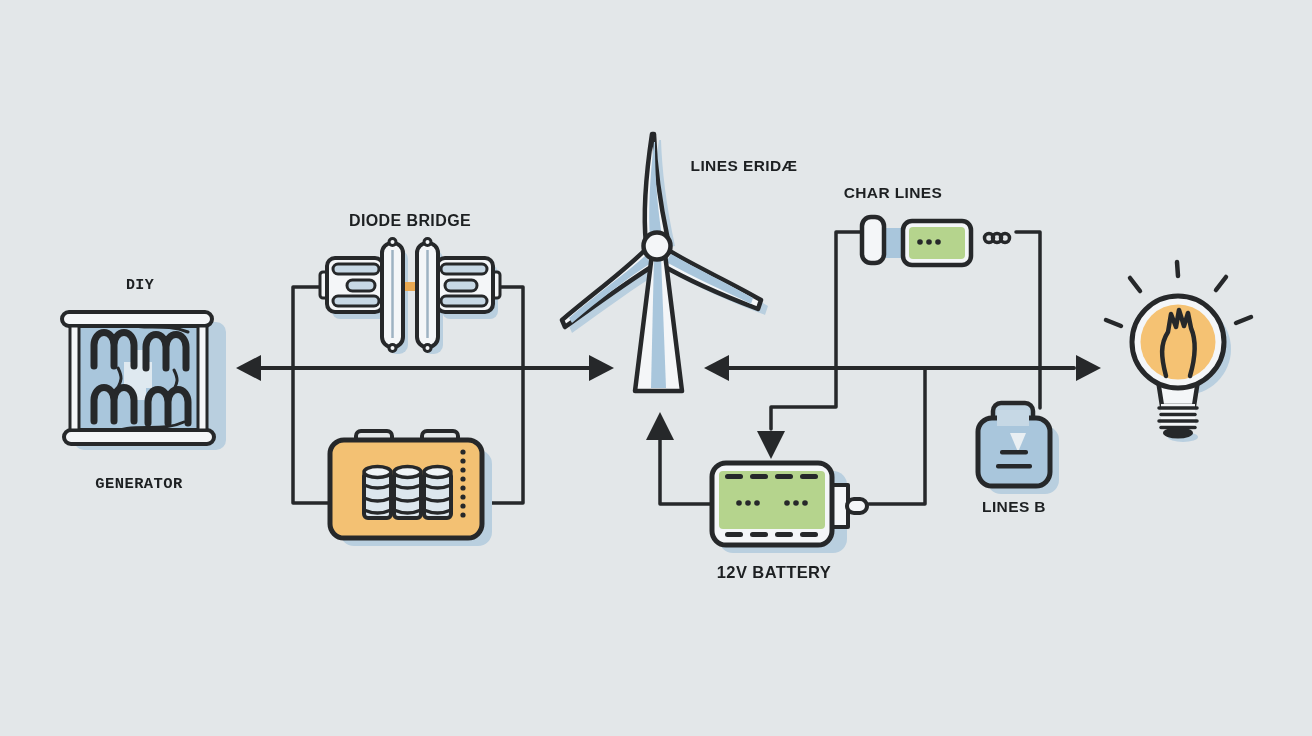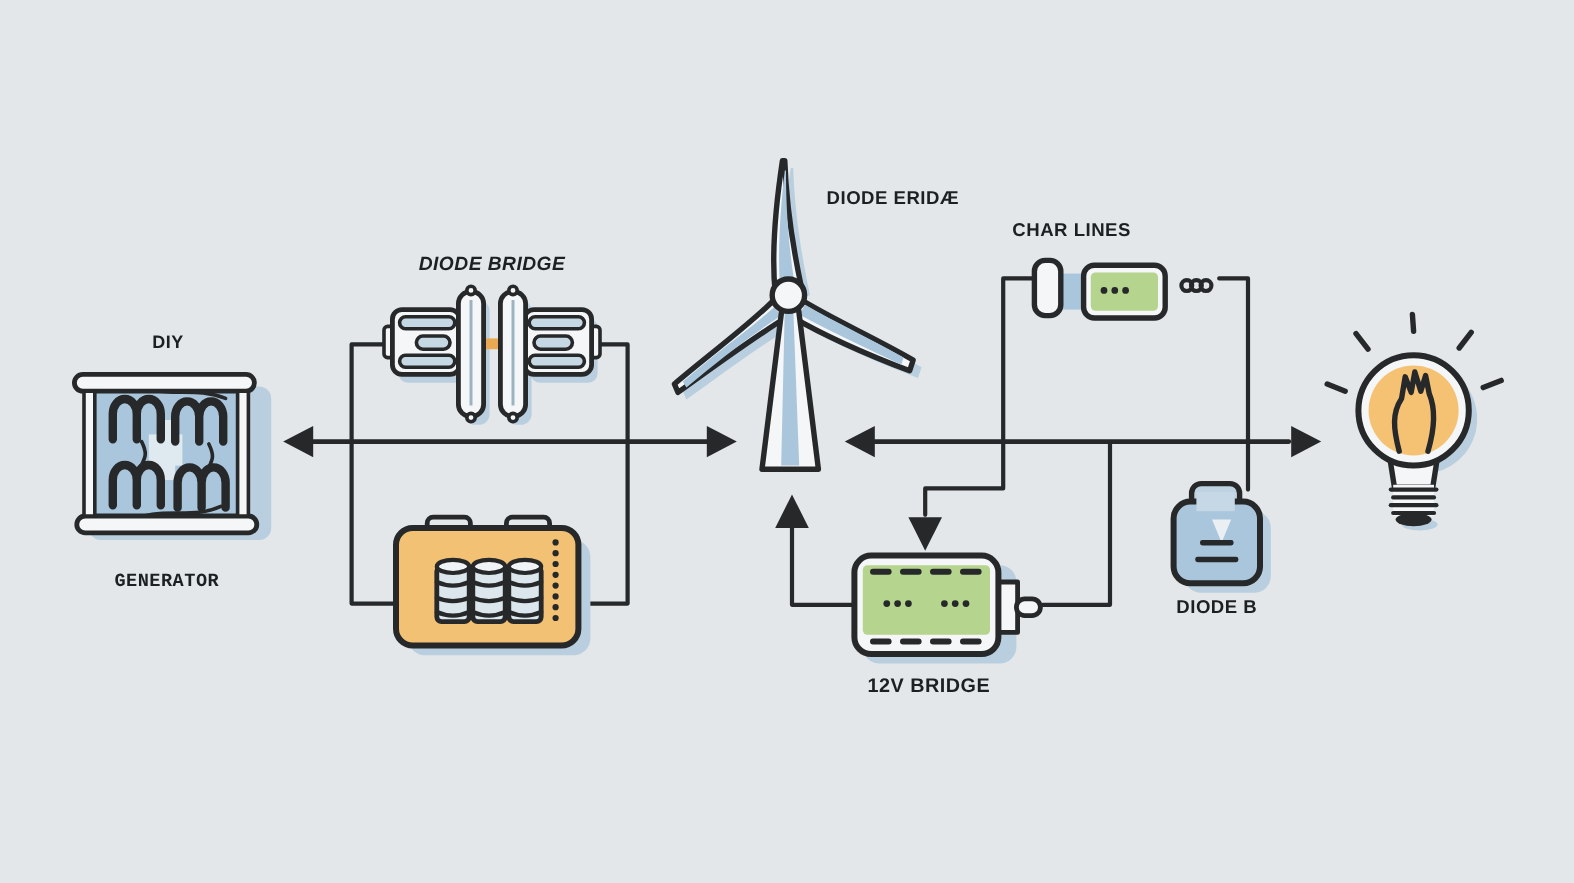--- a/index.html
+++ b/index.html
@@ -229,21 +229,21 @@
       <g stroke="#26282a" stroke-width="3.5" stroke-linecap="round">
         <line x1="64" y1="153" x2="102" y2="153"></line>
         <line x1="66" y1="159.5" x2="100" y2="159.5"></line>
         <line x1="64" y1="166" x2="102" y2="166"></line>
         <line x1="66" y1="172.5" x2="100" y2="172.5"></line>
       </g>
       <ellipse cx="83" cy="178" rx="15" ry="5.5" fill="#26282a"></ellipse>
     </g>
   </svg>
 
-  <div class="lbl" style="left:50px;top:277px;font-size:15px;">DIY</div>
+  <div class="lbl" style="left:50px;top:277px;font-size:15px;font-family:Liberation Mono, monospace;">DIY</div>
   <div class="lbl" style="left:49px;top:475px;font-family:Liberation Mono, monospace;">GENERATOR</div>
-  <div class="lbl" style="left:320px;top:212px;font-size:16px;font-style:italic;">DIODE BRIDGE</div>
-  <div class="lbl" style="left:654px;top:157px;">DIODE ERIDÆ</div>
+  <div class="lbl" style="left:320px;top:212px;font-size:16px;">DIODE BRIDGE</div>
+  <div class="lbl" style="left:654px;top:157px;">LINES ERIDÆ</div>
   <div class="lbl" style="left:803px;top:184px;">CHAR LINES</div>
-  <div class="lbl" style="left:684px;top:563px;font-size:16.5px;">12V BRIDGE</div>
-  <div class="lbl" style="left:924px;top:498px;">DIODE B</div>
+  <div class="lbl" style="left:684px;top:563px;font-size:16.5px;">12V BATTERY</div>
+  <div class="lbl" style="left:924px;top:498px;">LINES B</div>
 
 </div>
 
 </body></html>

